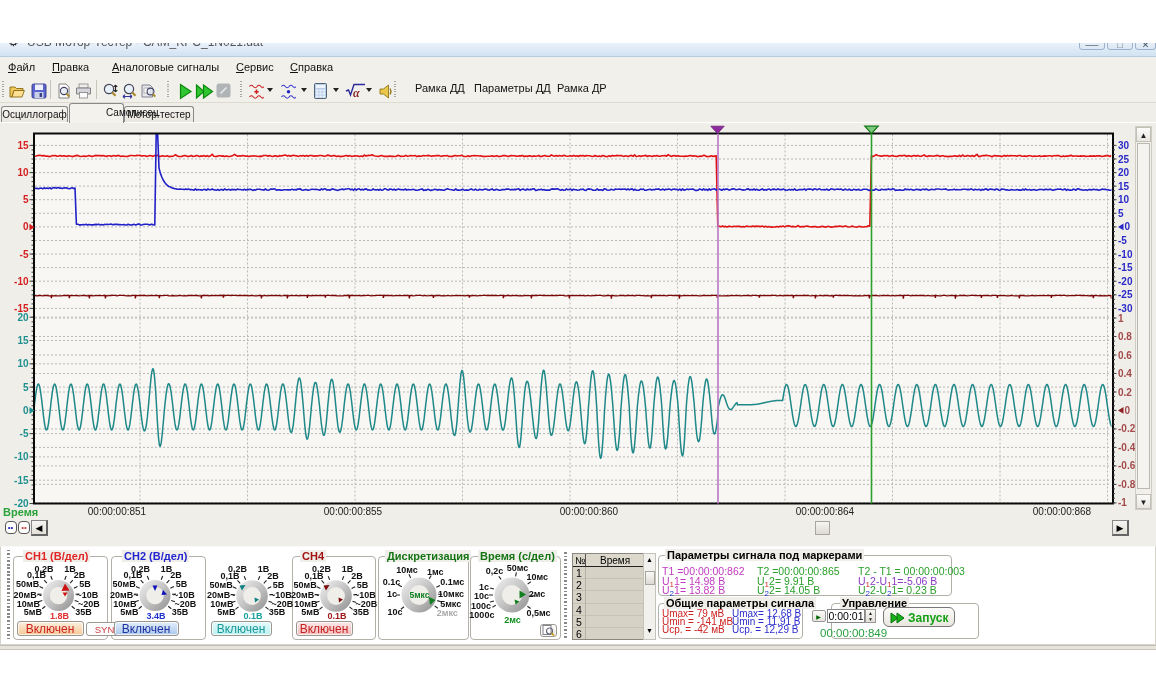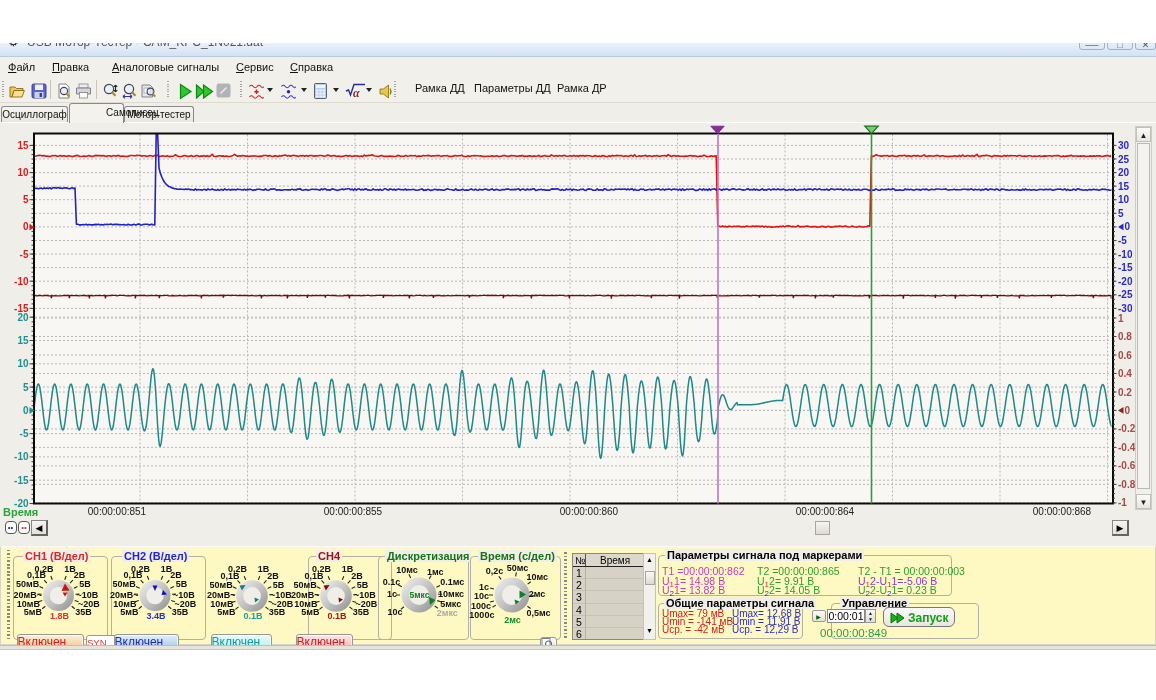--- a/index.html
+++ b/index.html
@@ -22,25 +22,25 @@
 #content{position:absolute;left:0;top:79px;width:1156px;height:527px;background:#f0eee9;border-top:1px solid #fff;}
 #chartsvg{position:absolute;left:0;top:0px;}
 
 #vscroll{position:absolute;left:1135px;top:2.5px;width:17px;height:384px;background:#f1f0ed;border:1px solid #cfccc4;}
 #vscroll .sa{position:absolute;left:0;width:15px;height:15px;font-size:8px;text-align:center;line-height:15px;color:#222;background:linear-gradient(#fcfbfa,#e8e6e0);border:1px solid #c2bfb6;}
 #hscroll{position:absolute;left:0;top:397px;width:1156px;height:17px;}
 .sqbtn{position:absolute;background:#fdfdfc;border:1.3px solid #555;border-radius:4px;font-size:8px;text-align:center;}
 #hthumb{position:absolute;left:815px;top:1px;width:15px;height:14px;background:linear-gradient(#f6f5f2,#dddad2);border:1px solid #a9a69d;}
 .harr{position:absolute;top:0px;width:17px;height:16px;background:linear-gradient(#f6f5f2,#e3e0d8);border:1px solid #888;border-right:2px solid #666;border-bottom:2px solid #666;text-align:center;line-height:15px;font-size:9px;color:#000;}
 
-#panel{position:absolute;left:0;top:423px;width:1156px;height:99px;background:#fef9c3;border:1px solid #d6d3ca;border-top:1px solid #fbfaf8;}
+#panel{position:absolute;left:0;top:423px;width:1156px;height:99px;background:#ffffff;border:1px solid #d6d3ca;border-top:1px solid #fbfaf8;}
 #panel2{position:absolute;left:0;top:522px;width:1156px;height:5px;background:#e6e3db;border-top:1px solid #c2bfb6;border-bottom:1px solid #cac7be;}
 .gbox{position:absolute;border:1px solid #b3b0a7;border-radius:4px;}
 .gtitle{position:absolute;top:-7px;font-size:11px;font-weight:bold;background:#f0eee9;padding:0 2px;white-space:nowrap;}
-.chbtn{position:absolute;border:1px solid #9a978e;border-radius:3px;font-size:12px;text-align:left;box-shadow:inset 0 0 0 1px rgba(255,255,255,.7);margin-top:13px;}
+.chbtn{position:absolute;border:1px solid #9a978e;border-radius:3px;font-size:12px;text-align:center;box-shadow:inset 0 0 0 1px rgba(255,255,255,.7);}
 .vgrip{position:absolute;width:2.5px;background:repeating-linear-gradient(#888 0 1.5px,transparent 1.5px 3.5px);}
 .ptext{position:absolute;font-size:10.5px;white-space:nowrap;}
 .ptext sub{font-size:8px;vertical-align:-2px;}
 </style></head>
 <body>
 <div id="win">
  <div id="titlebar">
   <div class="ttext" style="left:8px;color:#222;">⚙</div>
   <div class="ttext">USB Мотор-Тестер - CAM_KPC_1N021.dat</div>
   <div class="winbtn" style="left:1079px;">──</div>
@@ -239,21 +239,21 @@
   <div id="panel">
    <div class="vgrip" style="left:6px;top:3px;height:91px;"></div>
    <div class="vgrip" style="left:563px;top:5px;height:87px;"></div>
 
    <div class="gbox" style="left:12px;top:9px;width:95px;height:84px;">
      <div class="gtitle" style="left:9px;color:#e02525;">CH1 (В/дел)</div>
         </div>
    <div class="gbox" style="left:110px;top:9px;width:95px;height:84px;">
      <div class="gtitle" style="left:10px;color:#2525d0;">CH2 (В/дел)</div>
         </div>
-   <div class="gbox" style="left:291px;top:9px;width:84px;height:84px;margin-left:16px;">
+   <div class="gbox" style="left:291px;top:9px;width:84px;height:84px;">
      <div class="gtitle" style="left:7px;color:#a01212;">CH4</div>
         </div>
    <div class="gbox" style="left:377px;top:9px;width:91px;height:84px;">
      <div class="gtitle" style="left:6px;color:#157515;font-size:11px;">Дискретизация</div>
         </div>
    <div class="gbox" style="left:469px;top:9px;width:91px;height:84px;">
      <div class="gtitle" style="left:7px;color:#157515;font-size:11px;">Время (с/дел)</div>
         </div>
    <svg class="abs" style="left:0;top:0;" width="1156" height="99" viewBox="0 545 1156 99">
     <defs>

